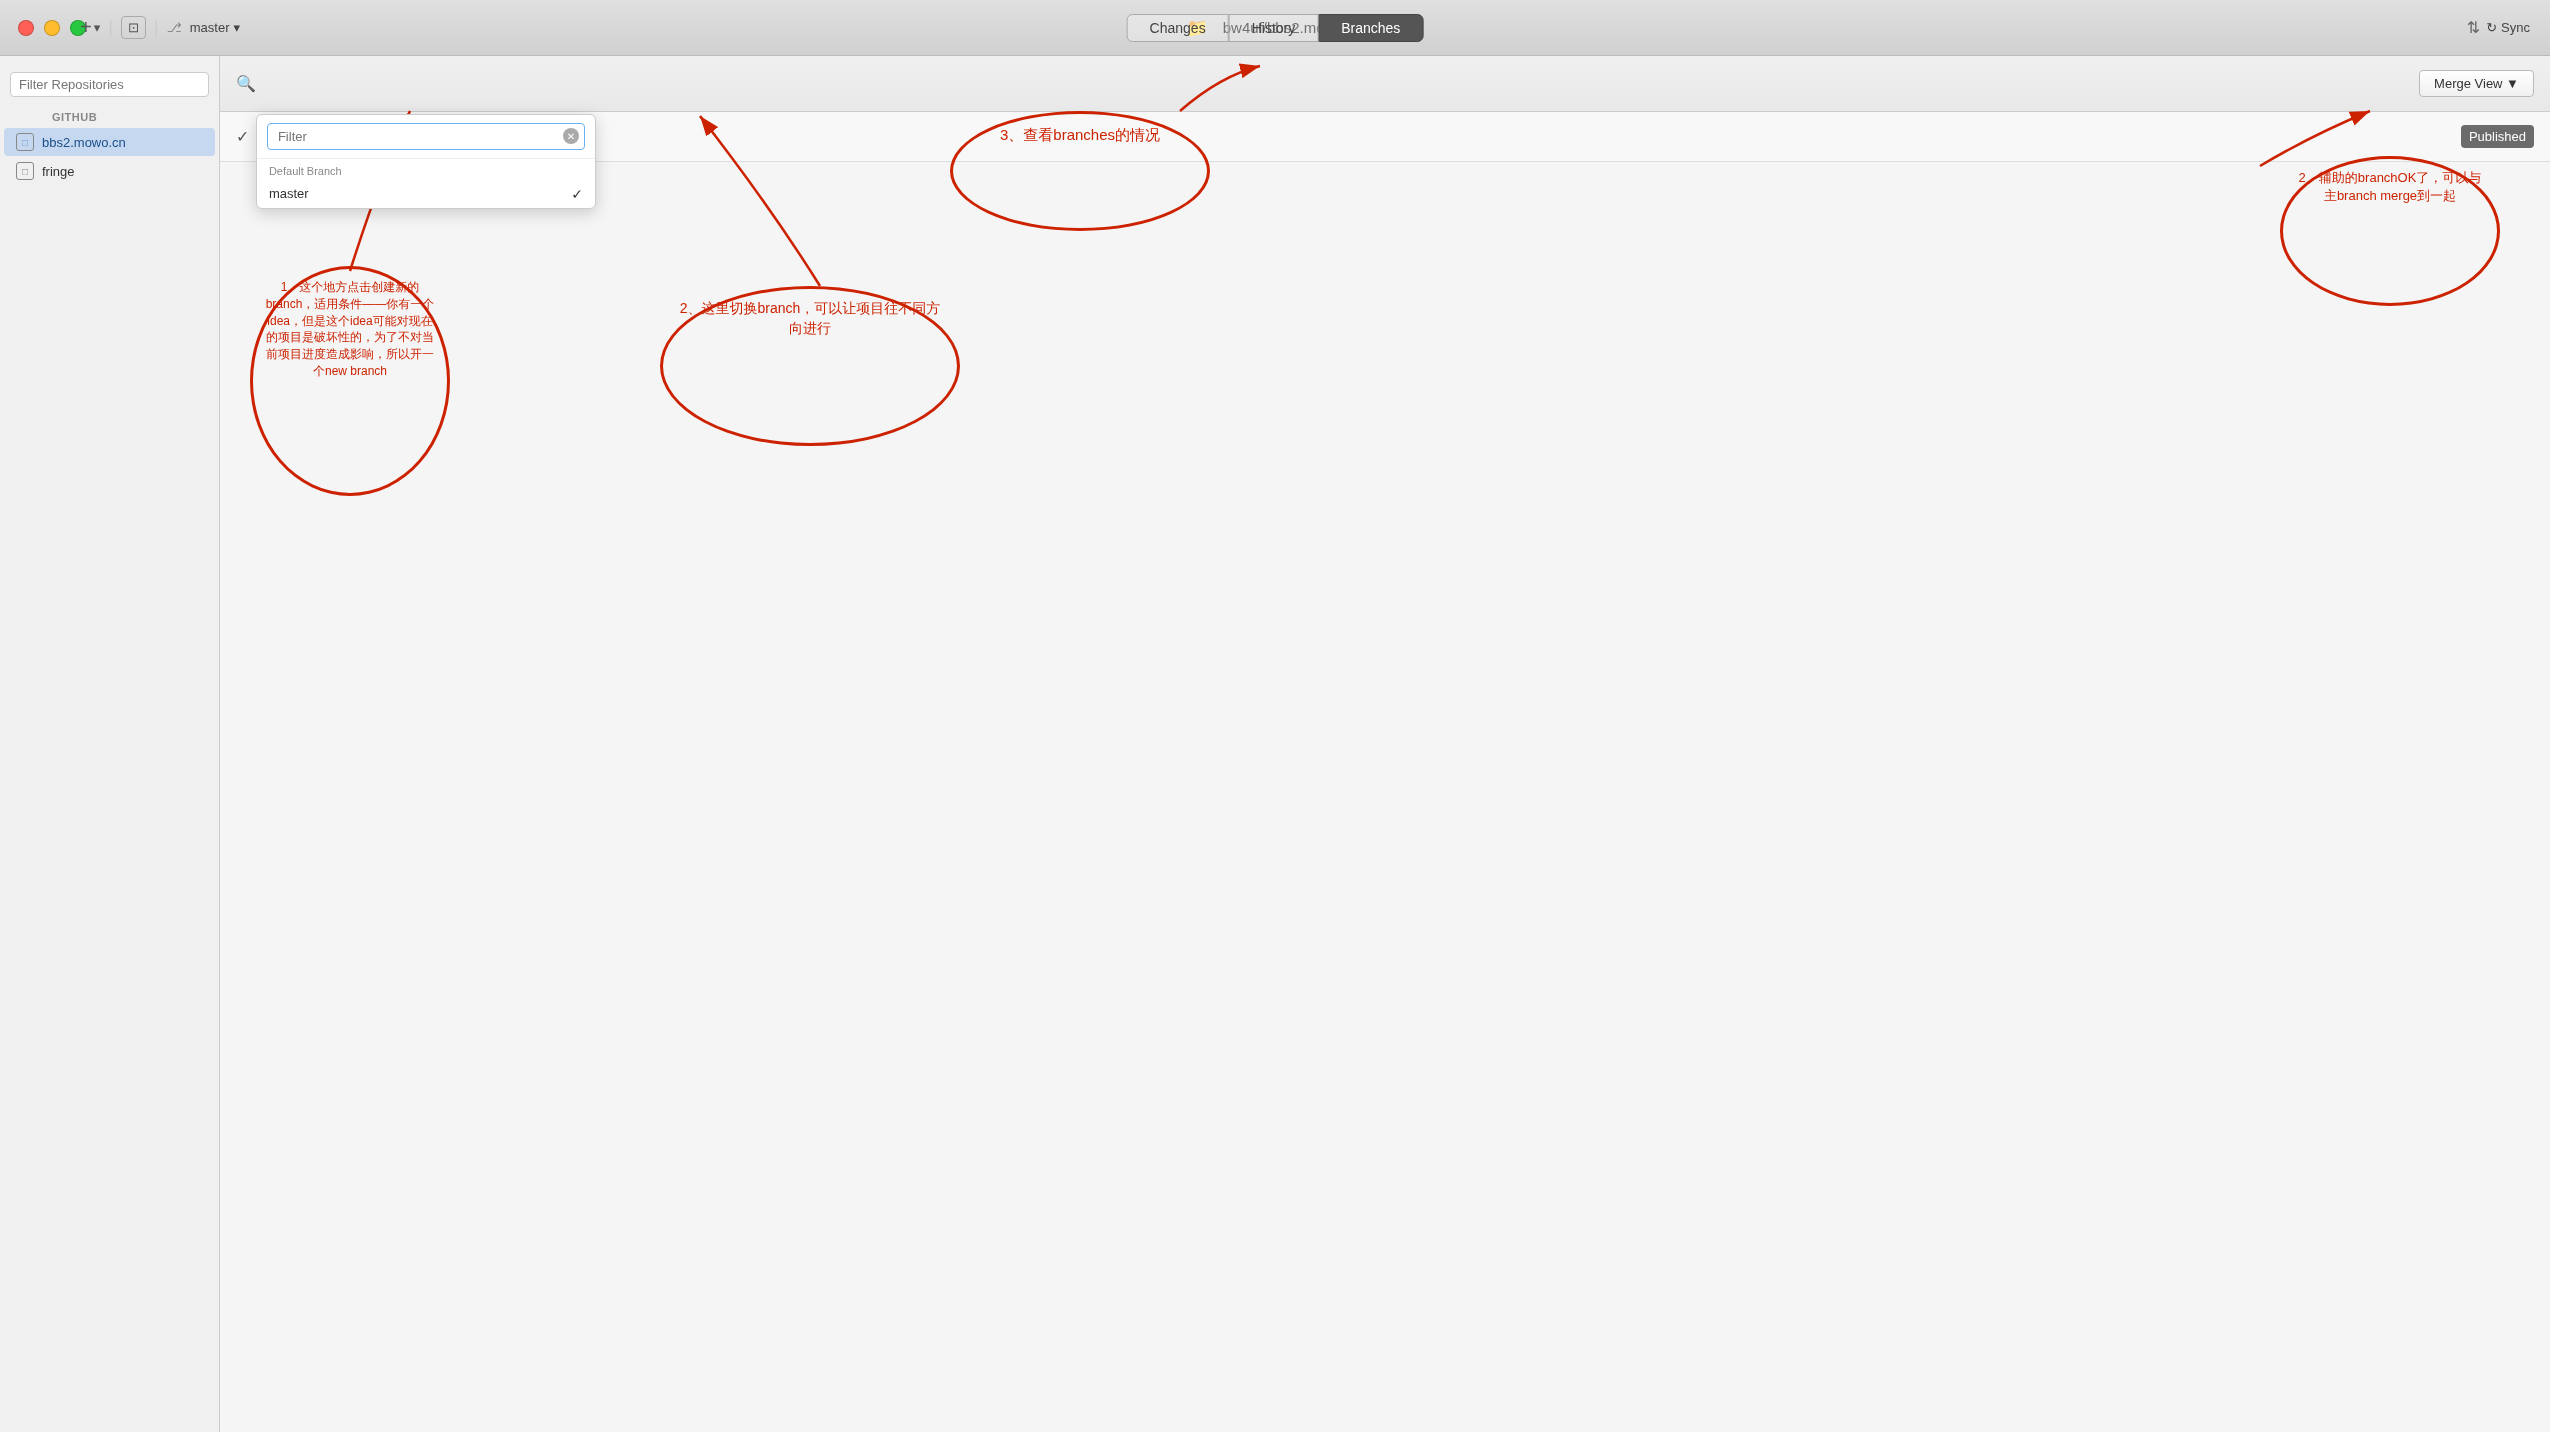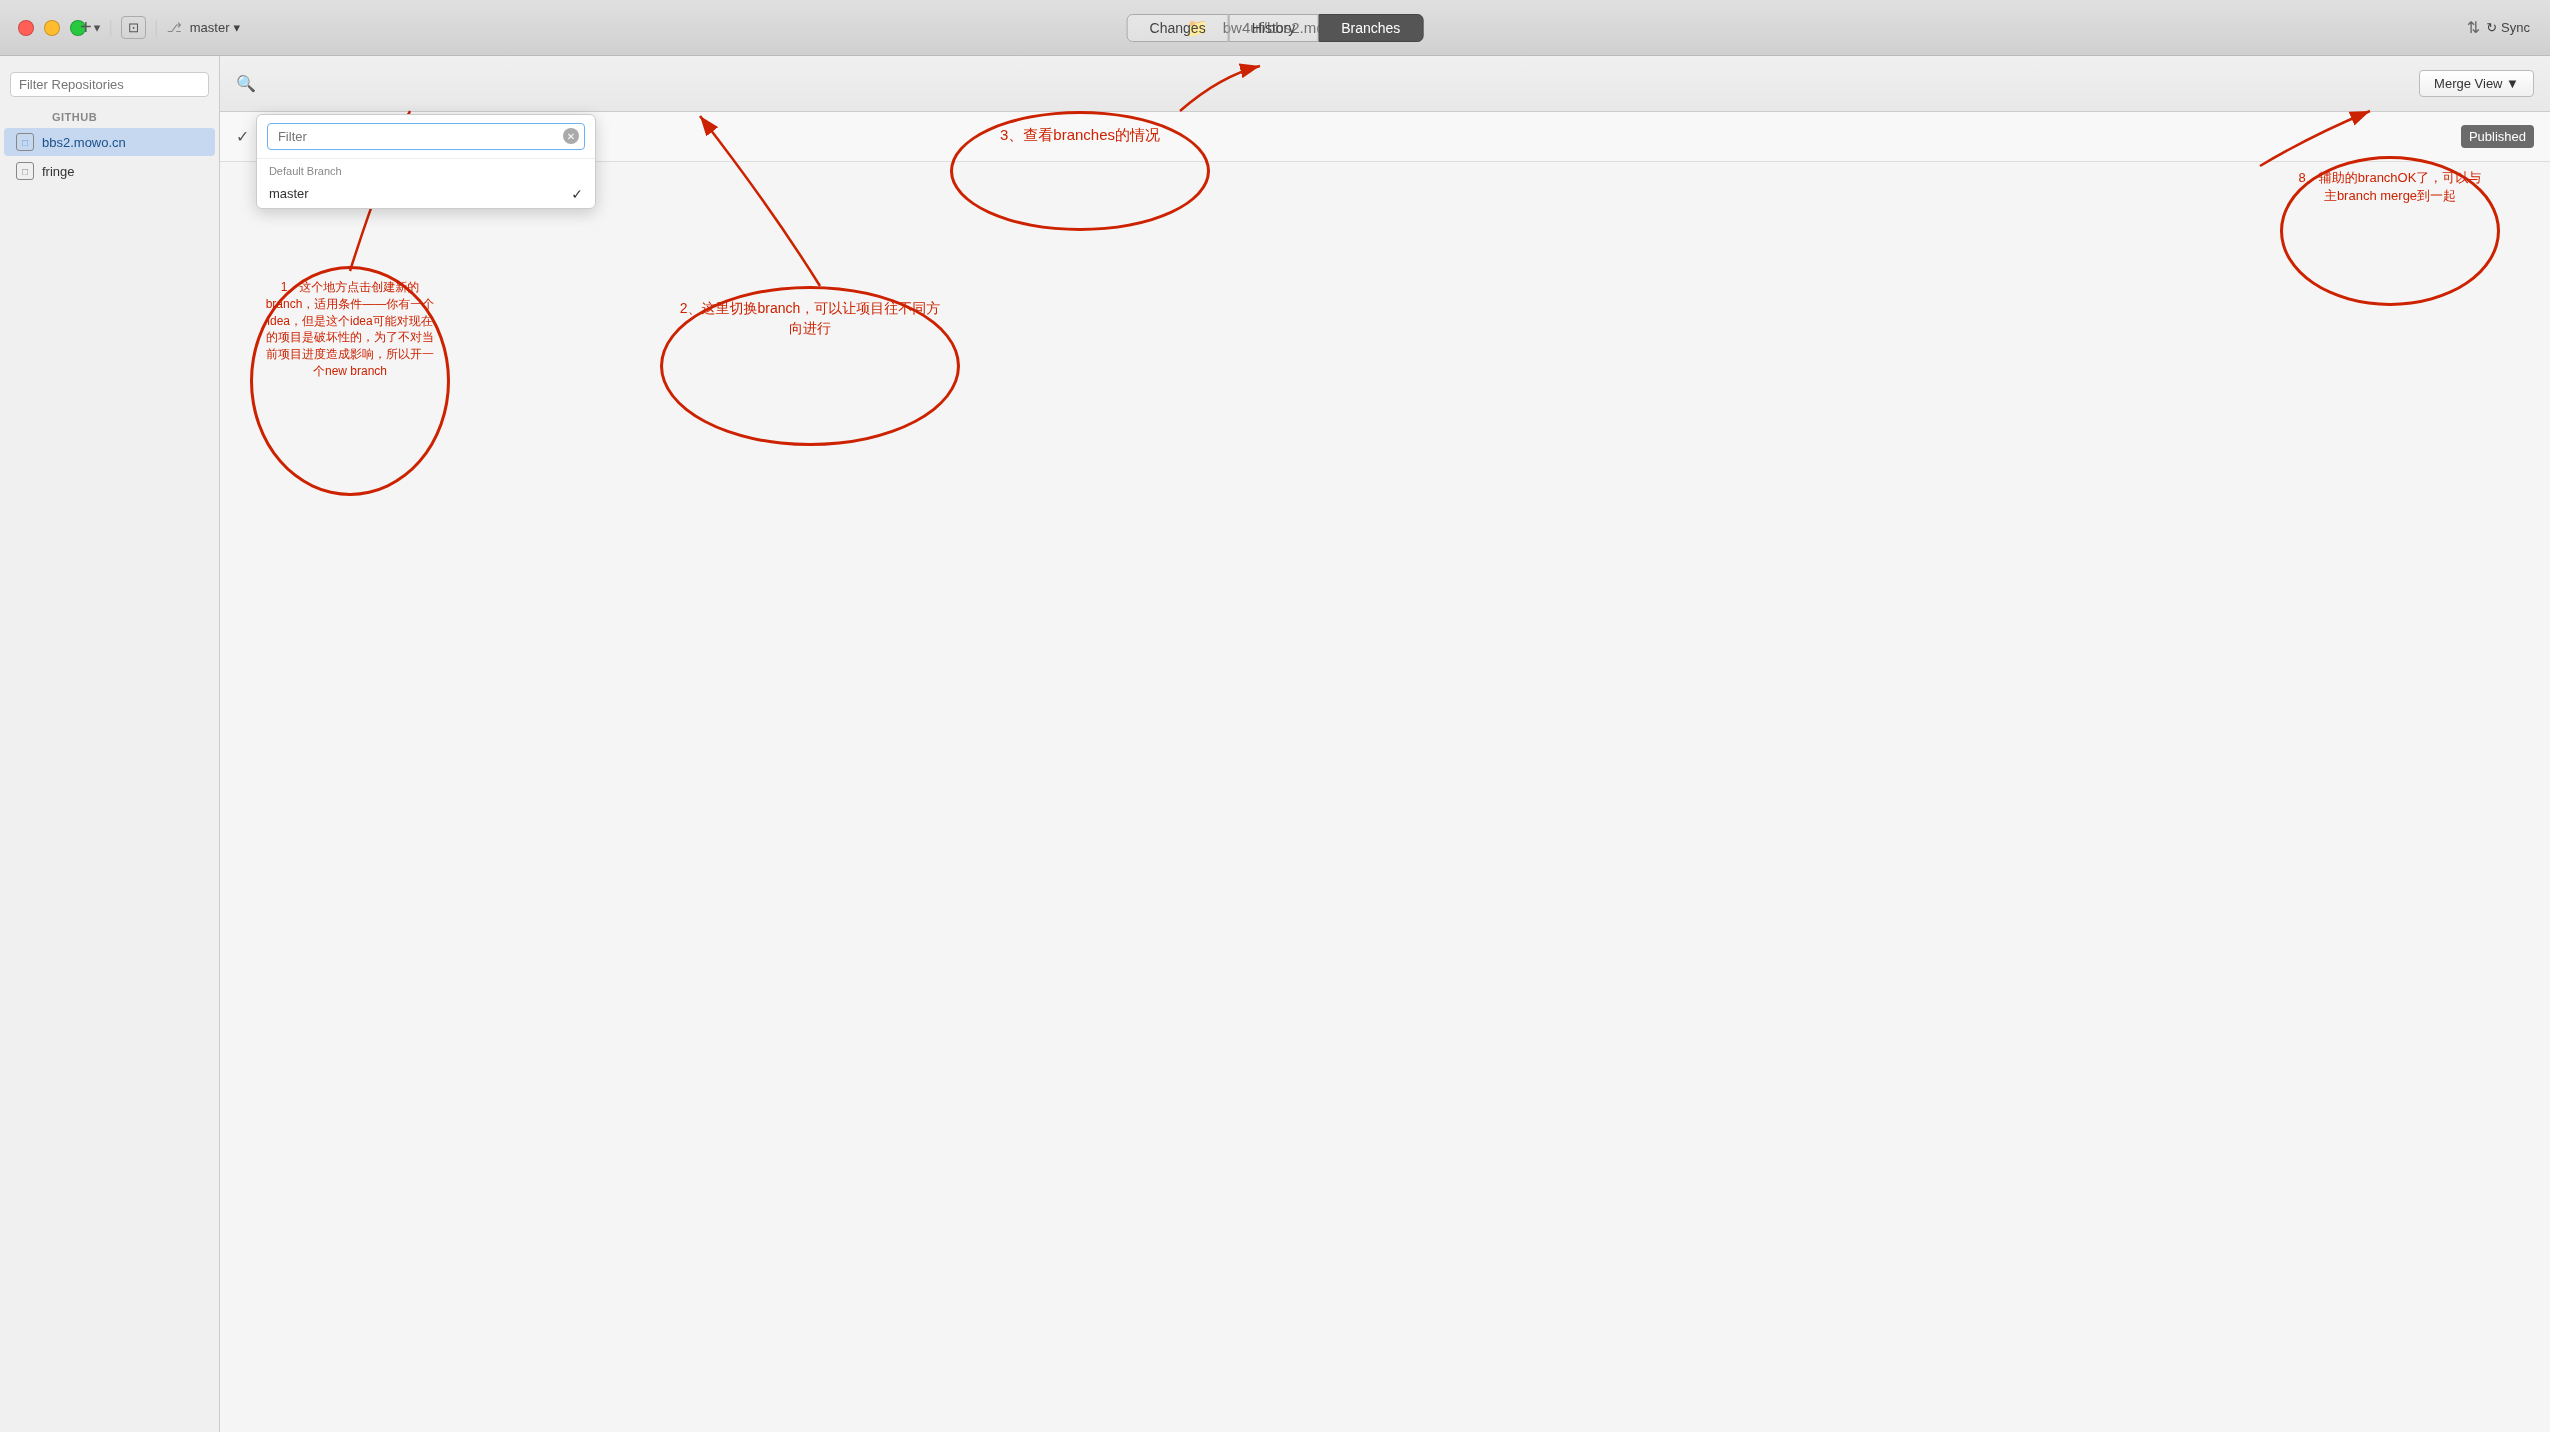--- a/index.html
+++ b/index.html
@@ -490,21 +490,21 @@
       <svg class="arrow-svg" style="left:700px;top:0;width:300px;height:160px;">
         <defs>
           <marker id="arrowhead3" markerWidth="8" markerHeight="6" refX="8" refY="3" orient="auto">
             <polygon points="0 0, 8 3, 0 6" fill="#cc2200"></polygon>
           </marker>
         </defs>
         <path d="M 260,55 Q 300,20 340,10" stroke="#cc2200" stroke-width="2.5" fill="none" marker-end="url(#arrowhead3)"></path>
       </svg>
 
       <div class="annotation-oval" style="right: 50px; top: 100px; width: 220px; height: 150px; font-size:13px;">
-        <span>8、辅助的branchOK了，可以与主branch merge到一起</span>
+        <span>2、辅助的branchOK了，可以与主branch merge到一起</span>
       </div>
 
       <svg class="arrow-svg" style="right:0;top:0;width:300px;height:280px;left:auto;position:absolute;">
         <defs>
           <marker id="arrowhead4" markerWidth="8" markerHeight="6" refX="8" refY="3" orient="auto">
             <polygon points="0 0, 8 3, 0 6" fill="#cc2200"></polygon>
           </marker>
         </defs>
       </svg>
 

